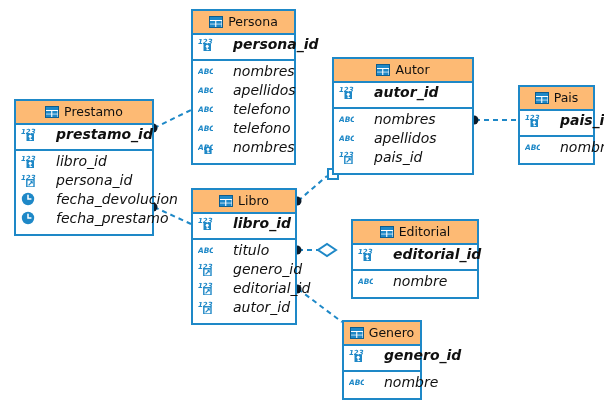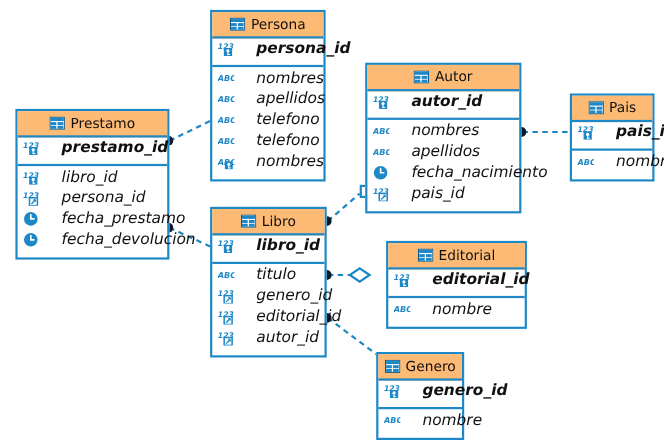--- a/index.html
+++ b/index.html
@@ -138,28 +138,28 @@
         <path d="M7.6 12.4 L11.2 8.6" stroke="#1E88C7" stroke-width="1.2"></path>
         <path d="M11.2 8.6 L11.2 10.4 M11.2 8.6 L9.5 8.6" stroke="#1E88C7" stroke-width="1.2" fill="none"></path>
       </svg>
             <span class="fname">persona_id</span>
           </div>
           <div class="field">
             <svg class="ico" width="15" height="14" viewBox="0 0 15 14">
         <circle cx="7" cy="7" r="6.2" fill="#1E88C7"></circle>
         <path d="M7 3.2 L7 7 L9.9 7" stroke="#FFFFFF" stroke-width="1.5" fill="none" stroke-linecap="round"></path>
       </svg>
-            <span class="fname">fecha_prestamo</span>
+            <span class="fname">fecha_devolucion</span>
           </div>
           <div class="field">
             <svg class="ico" width="15" height="14" viewBox="0 0 15 14">
         <circle cx="7" cy="7" r="6.2" fill="#1E88C7"></circle>
         <path d="M7 3.2 L7 7 L9.9 7" stroke="#FFFFFF" stroke-width="1.5" fill="none" stroke-linecap="round"></path>
       </svg>
-            <span class="fname">fecha_devolucion</span>
+            <span class="fname">fecha_prestamo</span>
           </div>
         </div>
       </div>
       <div class="entity" style="left: 191px; top: 9px; width: 105px;">
         <div class="ent-header">
           <svg class="hdr-ico" width="14" height="12" viewBox="0 0 14 12">
         <rect x="0.5" y="0.5" width="13" height="11" fill="#FFFFFF" stroke="#0E5C8C" stroke-width="1"></rect>
         <rect x="1" y="1" width="12" height="3" fill="#1E88C7"></rect>
         <rect x="1" y="5" width="5.2" height="2.7" fill="#1E88C7"></rect>
         <rect x="7.3" y="5" width="5.2" height="2.7" fill="#1E88C7"></rect>
@@ -309,27 +309,20 @@
             <span class="fname">nombres</span>
           </div>
           <div class="field">
             <svg class="ico" width="15" height="14" viewBox="0 0 15 14">
         <text x="0" y="9.6" font-family="DejaVu Sans, sans-serif" font-size="7.4" font-weight="bold" fill="#1E88C7">ABC</text>
       </svg>
             <span class="fname">apellidos</span>
           </div>
           <div class="field">
             <svg class="ico" width="15" height="14" viewBox="0 0 15 14">
-        <circle cx="7" cy="7" r="6.2" fill="#1E88C7"></circle>
-        <path d="M7 3.2 L7 7 L9.9 7" stroke="#FFFFFF" stroke-width="1.5" fill="none" stroke-linecap="round"></path>
-      </svg>
-            <span class="fname">fecha_nacimiento</span>
-          </div>
-          <div class="field">
-            <svg class="ico" width="15" height="14" viewBox="0 0 15 14">
         <text x="0" y="7.4" font-family="DejaVu Sans, sans-serif" font-size="7" font-weight="bold" fill="#1E88C7">123</text>
         <rect x="5.8" y="6.8" width="7.2" height="7.2" fill="#FFFFFF" stroke="#1E88C7" stroke-width="1.4"></rect>
         <path d="M7.6 12.4 L11.2 8.6" stroke="#1E88C7" stroke-width="1.2"></path>
         <path d="M11.2 8.6 L11.2 10.4 M11.2 8.6 L9.5 8.6" stroke="#1E88C7" stroke-width="1.2" fill="none"></path>
       </svg>
             <span class="fname">pais_id</span>
           </div>
         </div>
       </div>
       <div class="entity" style="left: 518px; top: 85px; width: 77px;">

